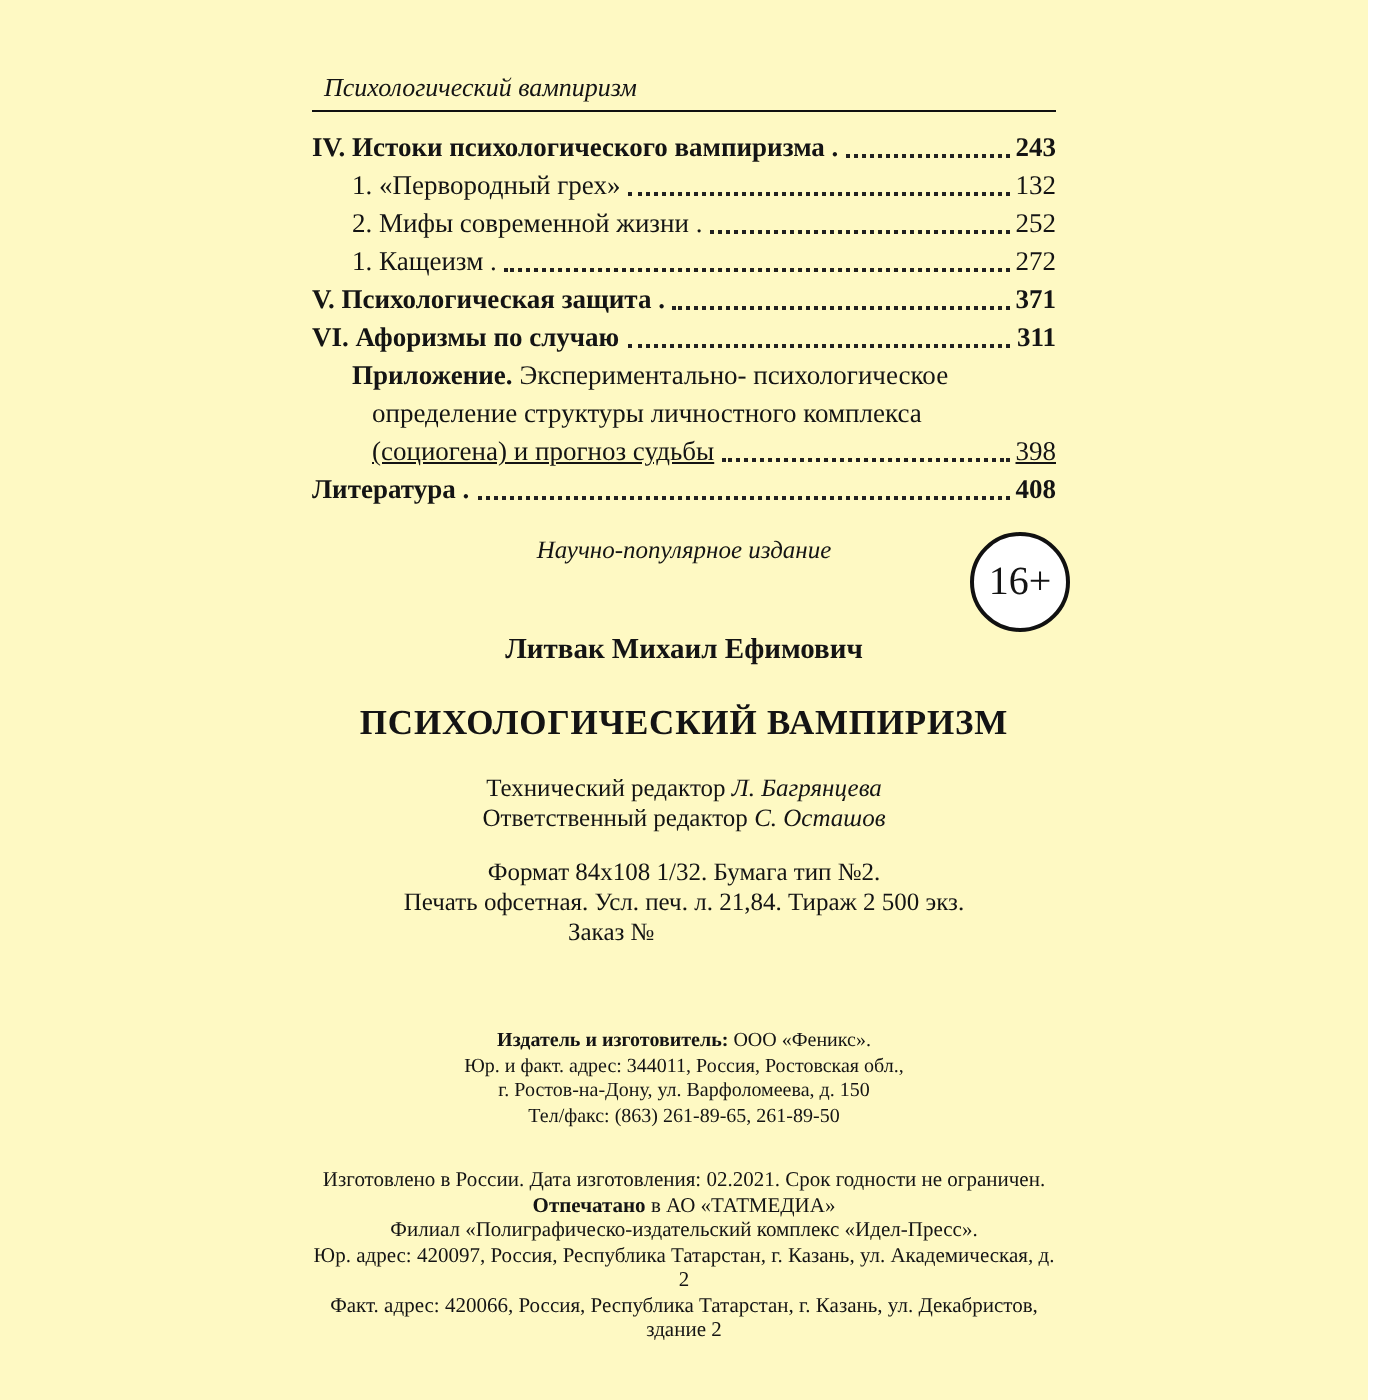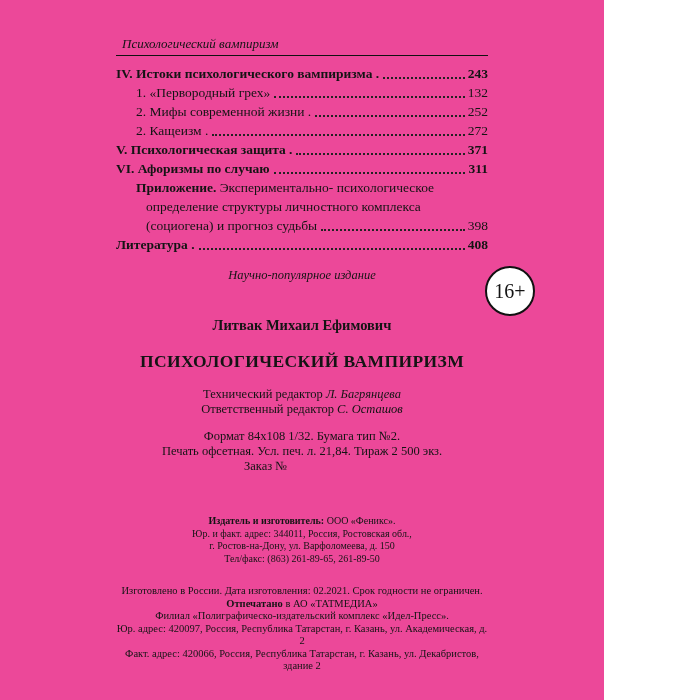--- a/index.html
+++ b/index.html
@@ -2,23 +2,23 @@
 <html><head>
 <meta charset="utf-8">
 <style>
   html, body {
     margin: 0;
     padding: 0;
     background: #ffffff;
   }
   .page {
     position: relative;
-    width: 604px;
+    width: 684px;
     height: 700px;
-    background: #ec4899;
+    background: #fef9c3;
     color: #141414;
     font-family: "Liberation Serif", "DejaVu Serif", serif;
     overflow: hidden;
   }
   .content {
     width: 372px;
     margin: 0 auto;
     padding-top: 36px;
   }
 
@@ -48,21 +48,21 @@
     min-width: 8px;
     border-bottom: 2px dotted #222;
     align-self: flex-end;
     margin: 0 3px 4px 4px;
   }
   .toc-appendix {
     padding-left: 20px;
     line-height: 19px;
   }
   .toc-appendix .cont { padding-left: 10px; }
-  .toc-appendix .cont-row { display: flex; padding-left: 10px; }
+  .toc-appendix .cont-row { display: flex; padding-left: 10px; text-decoration: underline; }
 
   
   .edition-type {
     text-align: center;
     font-style: italic;
     font-size: 12.5px;
     margin-top: 14px;
   }
   .age-badge {
     position: absolute;
@@ -151,21 +151,21 @@
         <span>132</span>
       </div>
 
       <div class="toc-row sub">
         <span>2. Мифы современной жизни .</span>
         <span class="leader"></span>
         <span>252</span>
       </div>
 
       <div class="toc-row sub">
-        <span>2. Кащеизм .</span>
+        <span>1. Кащеизм .</span>
         <span class="leader"></span>
         <span>272</span>
       </div>
 
       <div class="toc-row main">
         <span>V. Психологическая защита .</span>
         <span class="leader"></span>
         <span>371</span>
       </div>
 

